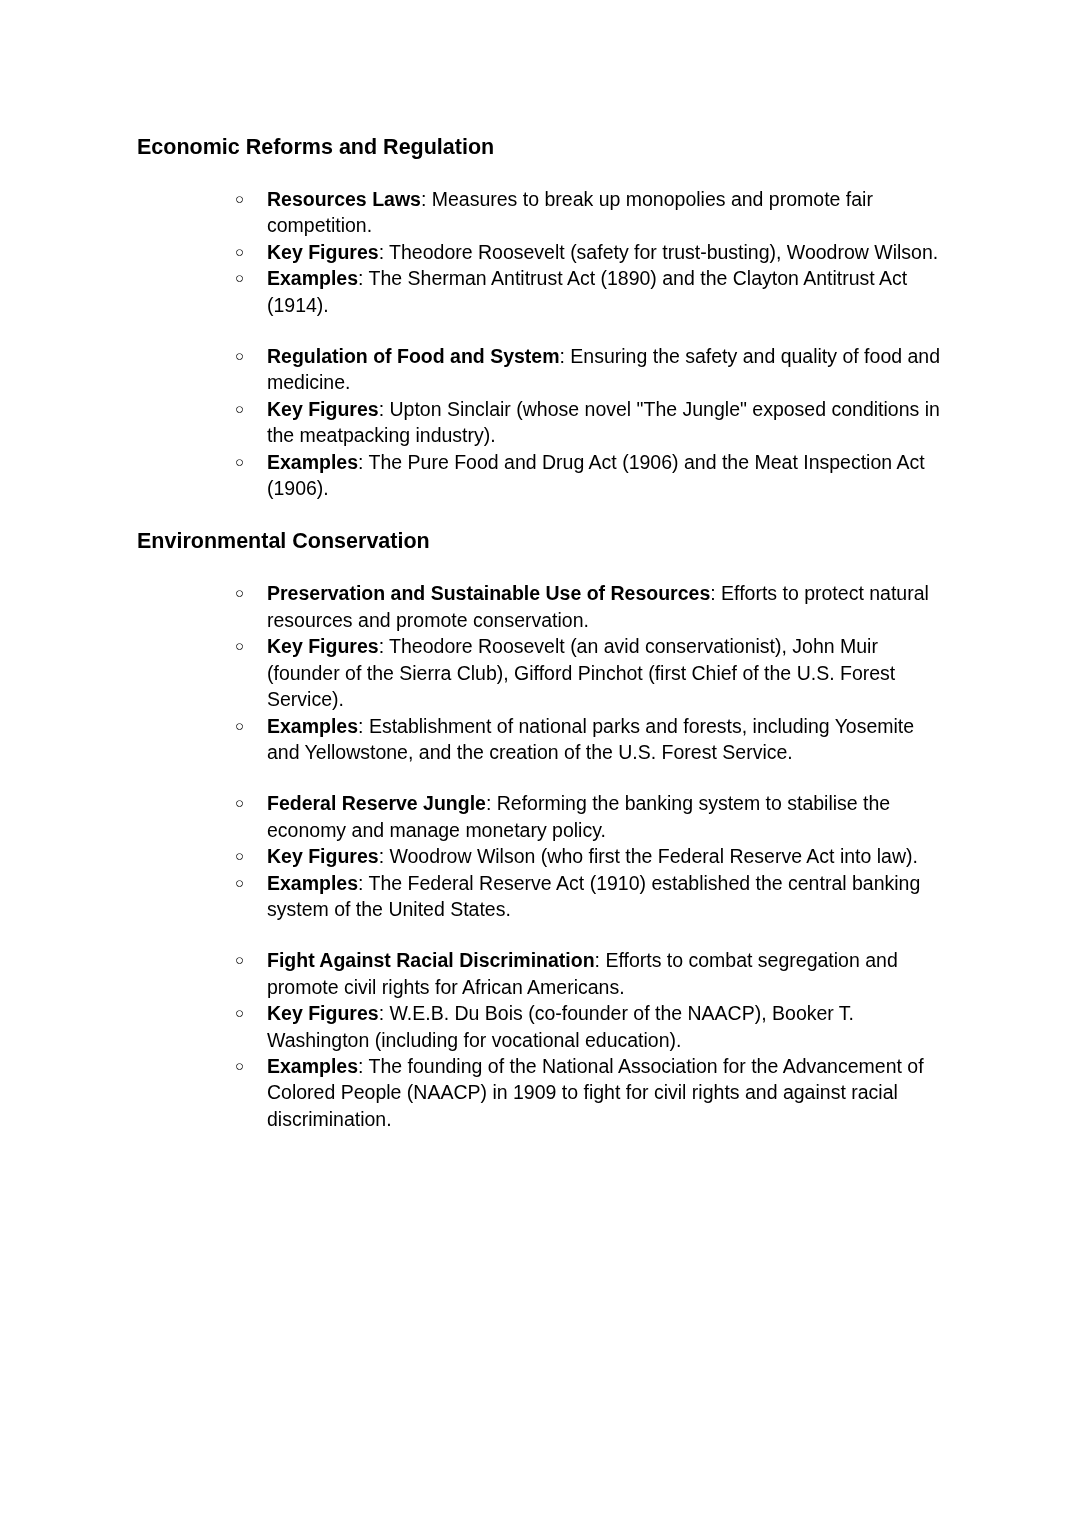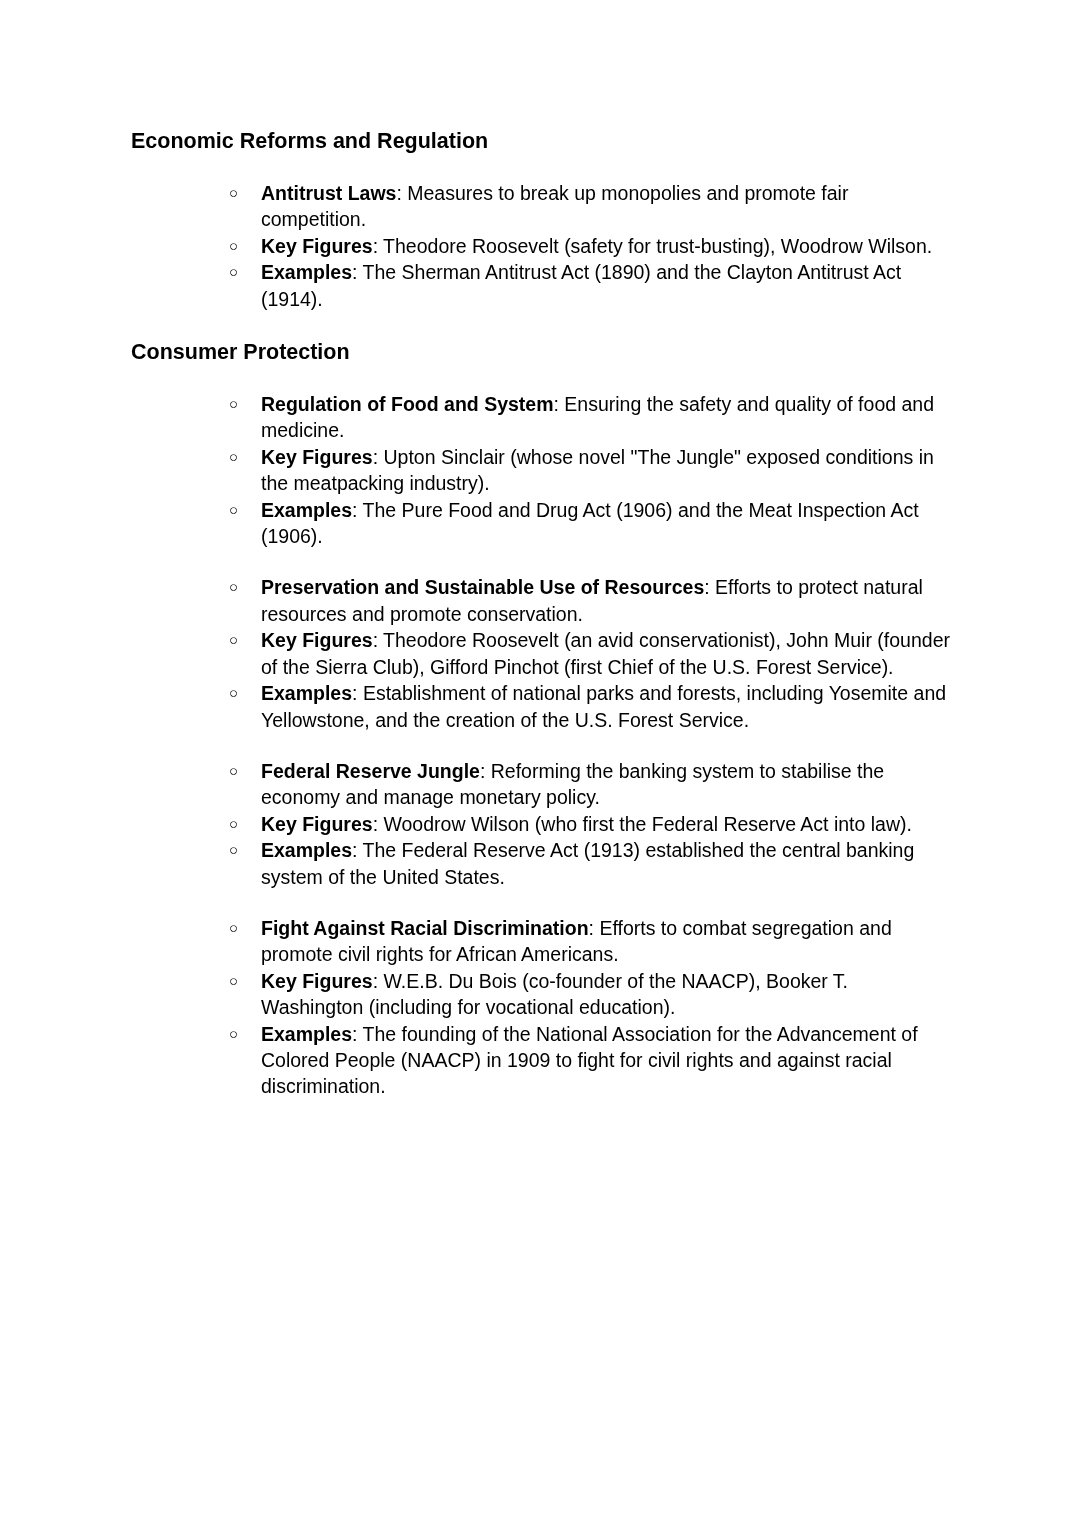--- a/index.html
+++ b/index.html
@@ -1,60 +1,60 @@
 <!DOCTYPE html>
 <html><head>
 <meta charset="utf-8">
 <style>
   html, body { margin: 0; padding: 0; background: #ffffff; }
   body { width: 1080px; height: 1525px; position: relative; overflow: hidden;
          font-family: "Liberation Sans", sans-serif; color: #000; }
   .page { position: absolute; left: 131px; top: 126px; width: 820px; }
-  .section { margin: 0; }
+  .section { margin: 6px; }
   h2 { font-size: 21.5px; font-weight: bold; margin: 0 0 24px 0; line-height: 30px; }
   ul { list-style: none; margin: 0 0 25px 0; padding: 0 0 0 130px; }
   li { position: relative; font-size: 19.5px; line-height: 26.4px; margin: 0; }
   .bullet { position: absolute; left: -32px; top: 0; font-size: 15px; line-height: 26.4px; }
   b { font-weight: bold; }
 </style>
 </head>
 <body>
 
 <div class="page">
   <div class="section">
     <h2>Economic Reforms and Regulation</h2>
     <ul>
-      <li><span class="bullet">○</span><b>Antitrust Laws</b><span>: Measures to break up monopolies and promote fair competition.</span></li>
+      <li><span class="bullet">○</span><b>Resources Laws</b><span>: Measures to break up monopolies and promote fair competition.</span></li>
       <li><span class="bullet">○</span><b>Key Figures</b><span>: Theodore Roosevelt (safety for trust-busting), Woodrow Wilson.</span></li>
       <li><span class="bullet">○</span><b>Examples</b><span>: The Sherman Antitrust Act (1890) and the Clayton Antitrust Act (1914).</span></li>
     </ul>
   </div>
 
   <div class="section">
-    <h2>Consumer Protection</h2>
     <ul>
       <li><span class="bullet">○</span><b>Regulation of Food and System</b><span>: Ensuring the safety and quality of food and medicine.</span></li>
       <li><span class="bullet">○</span><b>Key Figures</b><span>: Upton Sinclair (whose novel "The Jungle" exposed conditions in the meatpacking industry).</span></li>
       <li><span class="bullet">○</span><b>Examples</b><span>: The Pure Food and Drug Act (1906) and the Meat Inspection Act (1906).</span></li>
     </ul>
   </div>
 
   <div class="section">
+    <h2>Environmental Conservation</h2>
     <ul>
       <li><span class="bullet">○</span><b>Preservation and Sustainable Use of Resources</b><span>: Efforts to protect natural resources and promote conservation.</span></li>
       <li><span class="bullet">○</span><b>Key Figures</b><span>: Theodore Roosevelt (an avid conservationist), John Muir (founder of the Sierra Club), Gifford Pinchot (first Chief of the U.S. Forest Service).</span></li>
       <li><span class="bullet">○</span><b>Examples</b><span>: Establishment of national parks and forests, including Yosemite and Yellowstone, and the creation of the U.S. Forest Service.</span></li>
     </ul>
   </div>
 
   <div class="section">
     <ul>
       <li><span class="bullet">○</span><b>Federal Reserve Jungle</b><span>: Reforming the banking system to stabilise the economy and manage monetary policy.</span></li>
       <li><span class="bullet">○</span><b>Key Figures</b><span>: Woodrow Wilson (who first the Federal Reserve Act into law).</span></li>
-      <li><span class="bullet">○</span><b>Examples</b><span>: The Federal Reserve Act (1913) established the central banking system of the United States.</span></li>
+      <li><span class="bullet">○</span><b>Examples</b><span>: The Federal Reserve Act (1910) established the central banking system of the United States.</span></li>
     </ul>
   </div>
 
   <div class="section">
     <ul>
       <li><span class="bullet">○</span><b>Fight Against Racial Discrimination</b><span>: Efforts to combat segregation and promote civil rights for African Americans.</span></li>
       <li><span class="bullet">○</span><b>Key Figures</b><span>: W.E.B. Du Bois (co-founder of the NAACP), Booker T. Washington (including for vocational education).</span></li>
       <li><span class="bullet">○</span><b>Examples</b><span>: The founding of the National Association for the Advancement of Colored People (NAACP) in 1909 to fight for civil rights and against racial discrimination.</span></li>
     </ul>
   </div>

